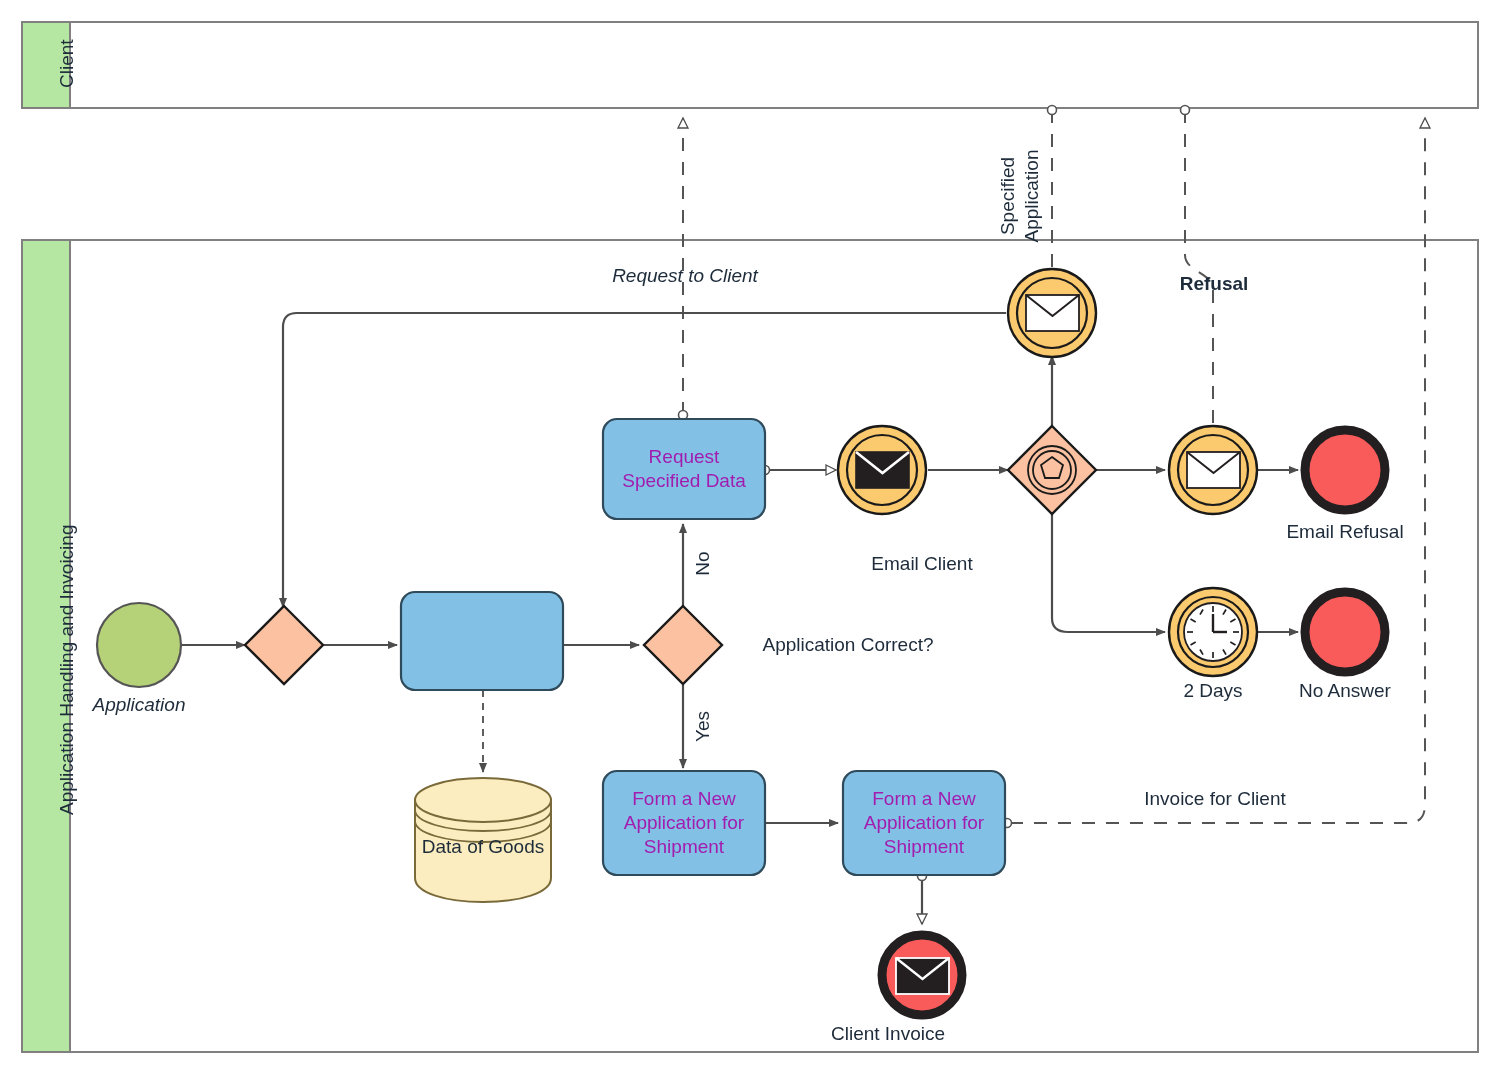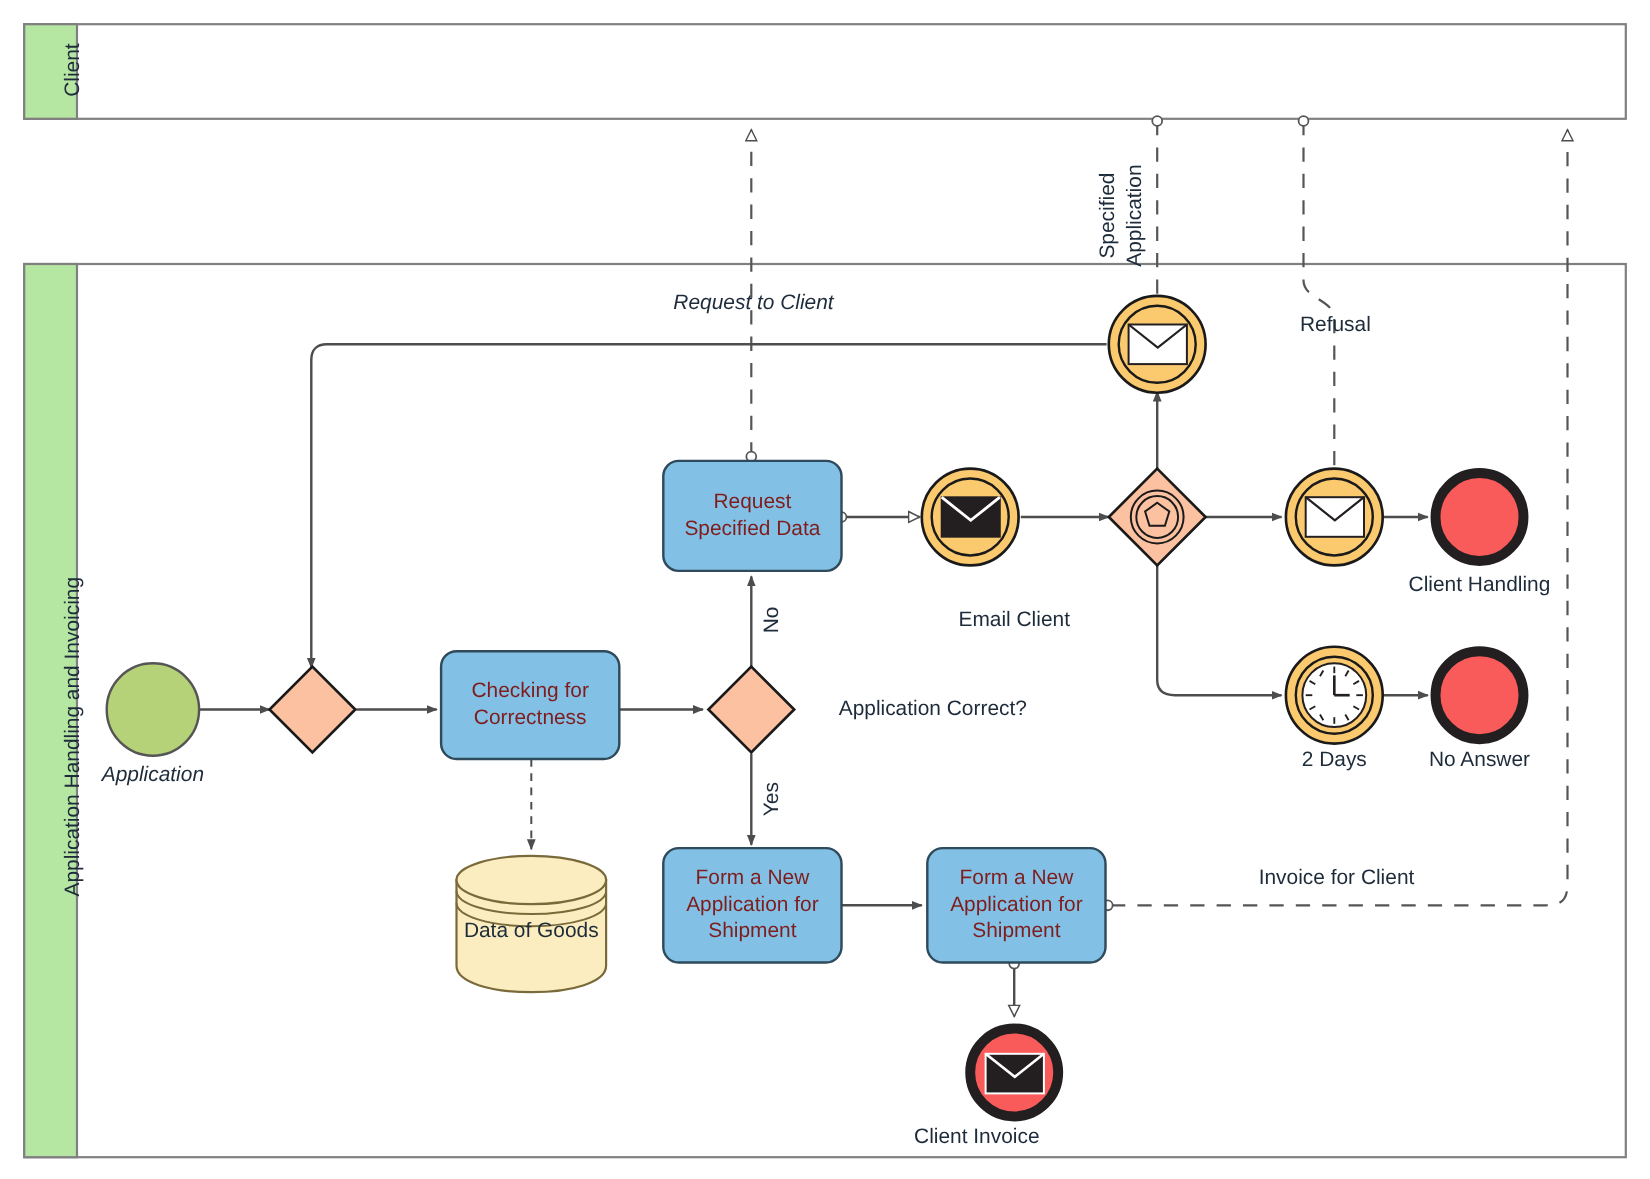--- a/index.html
+++ b/index.html
@@ -1,21 +1,21 @@
 <!DOCTYPE html>
 <html><head>
 <meta charset="utf-8">
 <style>
   html,body{margin:0;padding:0;background:#ffffff;}
   body{font-family:"Liberation Sans","DejaVu Sans",sans-serif;}
   #stage{position:relative;width:1500px;height:1072px;background:#fff;overflow:hidden;}
   #svgroot{position:absolute;left:0;top:0;width:1500px;height:1072px;}
   .lbl{position:absolute;color:#1d2b3a;font-size:19px;line-height:23px;text-align:center;white-space:pre;pointer-events:none;}
   .lbl-rot{transform-origin:50% 50%;}
-  .tasktext{position:absolute;display:flex;align-items:center;justify-content:center;text-align:center;color:#7f1d1d;font-size:19px;line-height:24px;}
+  .tasktext{position:absolute;display:flex;align-items:center;justify-content:center;text-align:center;color:#a21caf;font-size:19px;line-height:24px;}
   .pooltitle{position:absolute;color:#1d2b3a;font-size:19px;white-space:nowrap;transform-origin:0 0;}
 </style>
 </head>
 <body>
 
 <div id="stage">
 
   <svg id="svgroot" viewBox="0 0 1500 1072">
     <defs>
       <marker id="arrowSolid" markerWidth="11" markerHeight="11" refX="9" refY="5" orient="auto" markerUnits="userSpaceOnUse">
@@ -201,33 +201,31 @@
         <path d="M896,958 L922.5,979 L949,958" fill="none" stroke="#ffffff" stroke-width="2.4"></path>
       </g>
     </g>
   </svg>
 
   <div class="pooltitle" style="left:56px; top:88px; transform:rotate(-90deg);">Client</div>
   <div class="pooltitle" style="left:56px; top:815px; transform:rotate(-90deg);">Application Handling and Invoicing</div>
 
   <div class="lbl" style="left:59px; top:693px; width:160px;font-style:italic;">Application</div>
 
-  <div class="tasktext" style="left:401px; top:592px; width:162px; height:98px; white-space:pre-line;">Checking for
-Correctness</div>
 
   <div class="lbl" style="left:403px; top:835px; width:160px;">Data of Goods</div>
 
   <div class="tasktext" style="left:603px; top:419px; width:162px; height:100px; white-space:pre-line;">Request
 Specified Data</div>
 
   <div class="lbl" style="left:832px; top:520px; width:180px;margin-top:32px;">Email Client</div>
 
   <div class="lbl" style="left:733px; top:633px; width:230px; text-align:center;">Application Correct?</div>
 
-  <div class="lbl" style="left:1255px; top:520px; width:180px;">Client Handling</div>
+  <div class="lbl" style="left:1255px; top:520px; width:180px;">Email Refusal</div>
 
   <div class="lbl" style="left:1133px; top:679px; width:160px;">2 Days</div>
 
   <div class="lbl" style="left:1265px; top:679px; width:160px;">No Answer</div>
 
   <div class="tasktext" style="left:603px; top:771px; width:162px; height:104px; white-space:pre-line;">Form a New
 Application for
 Shipment</div>
 
   <div class="tasktext" style="left:843px; top:771px; width:162px; height:104px; white-space:pre-line;">Form a New
@@ -238,17 +236,17 @@
 
   <div class="lbl lbl-rot" style="left:672px; top:552px; width:60px; transform:rotate(-90deg);">No</div>
 
   <div class="lbl lbl-rot" style="left:672px; top:715px; width:60px; transform:rotate(-90deg);">Yes</div>
 
   <div class="lbl" style="left:575px; top:264px; width:220px;font-style:italic;">Request to Client</div>
 
   <div class="lbl lbl-rot" style="left:950px; top:172px; width:140px; white-space:pre-line; line-height:24px; transform:rotate(-90deg);">Specified
 Application</div>
 
-  <div class="lbl" style="left:1152px; top:284px; width:124px;">Refusal</div>
+  <div class="lbl" style="left:1152px; top:272px; width:124px;font-weight:bold;">Refusal</div>
 
   <div class="lbl" style="left:1120px; top:787px; width:190px;">Invoice for Client</div>
 
 </div>
 
 </body></html>

